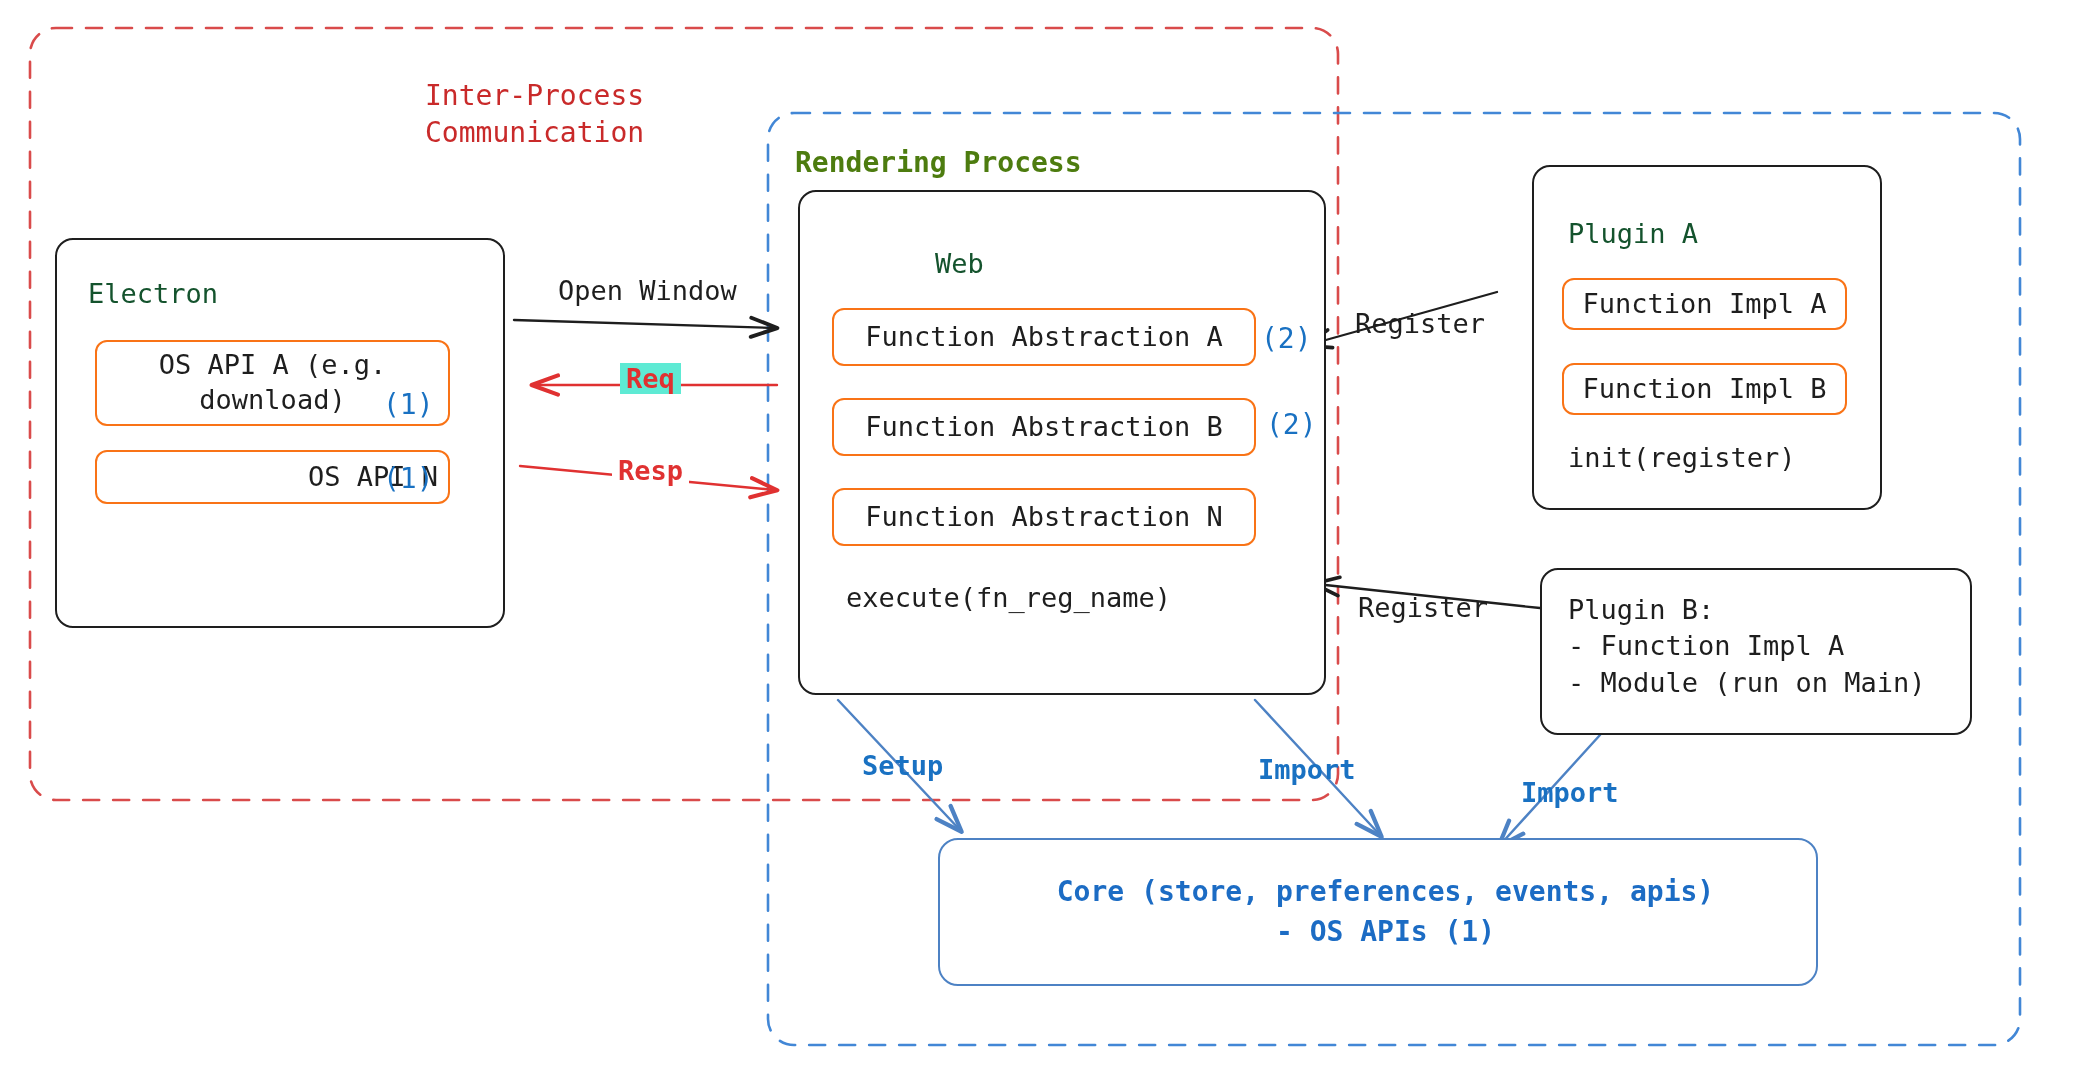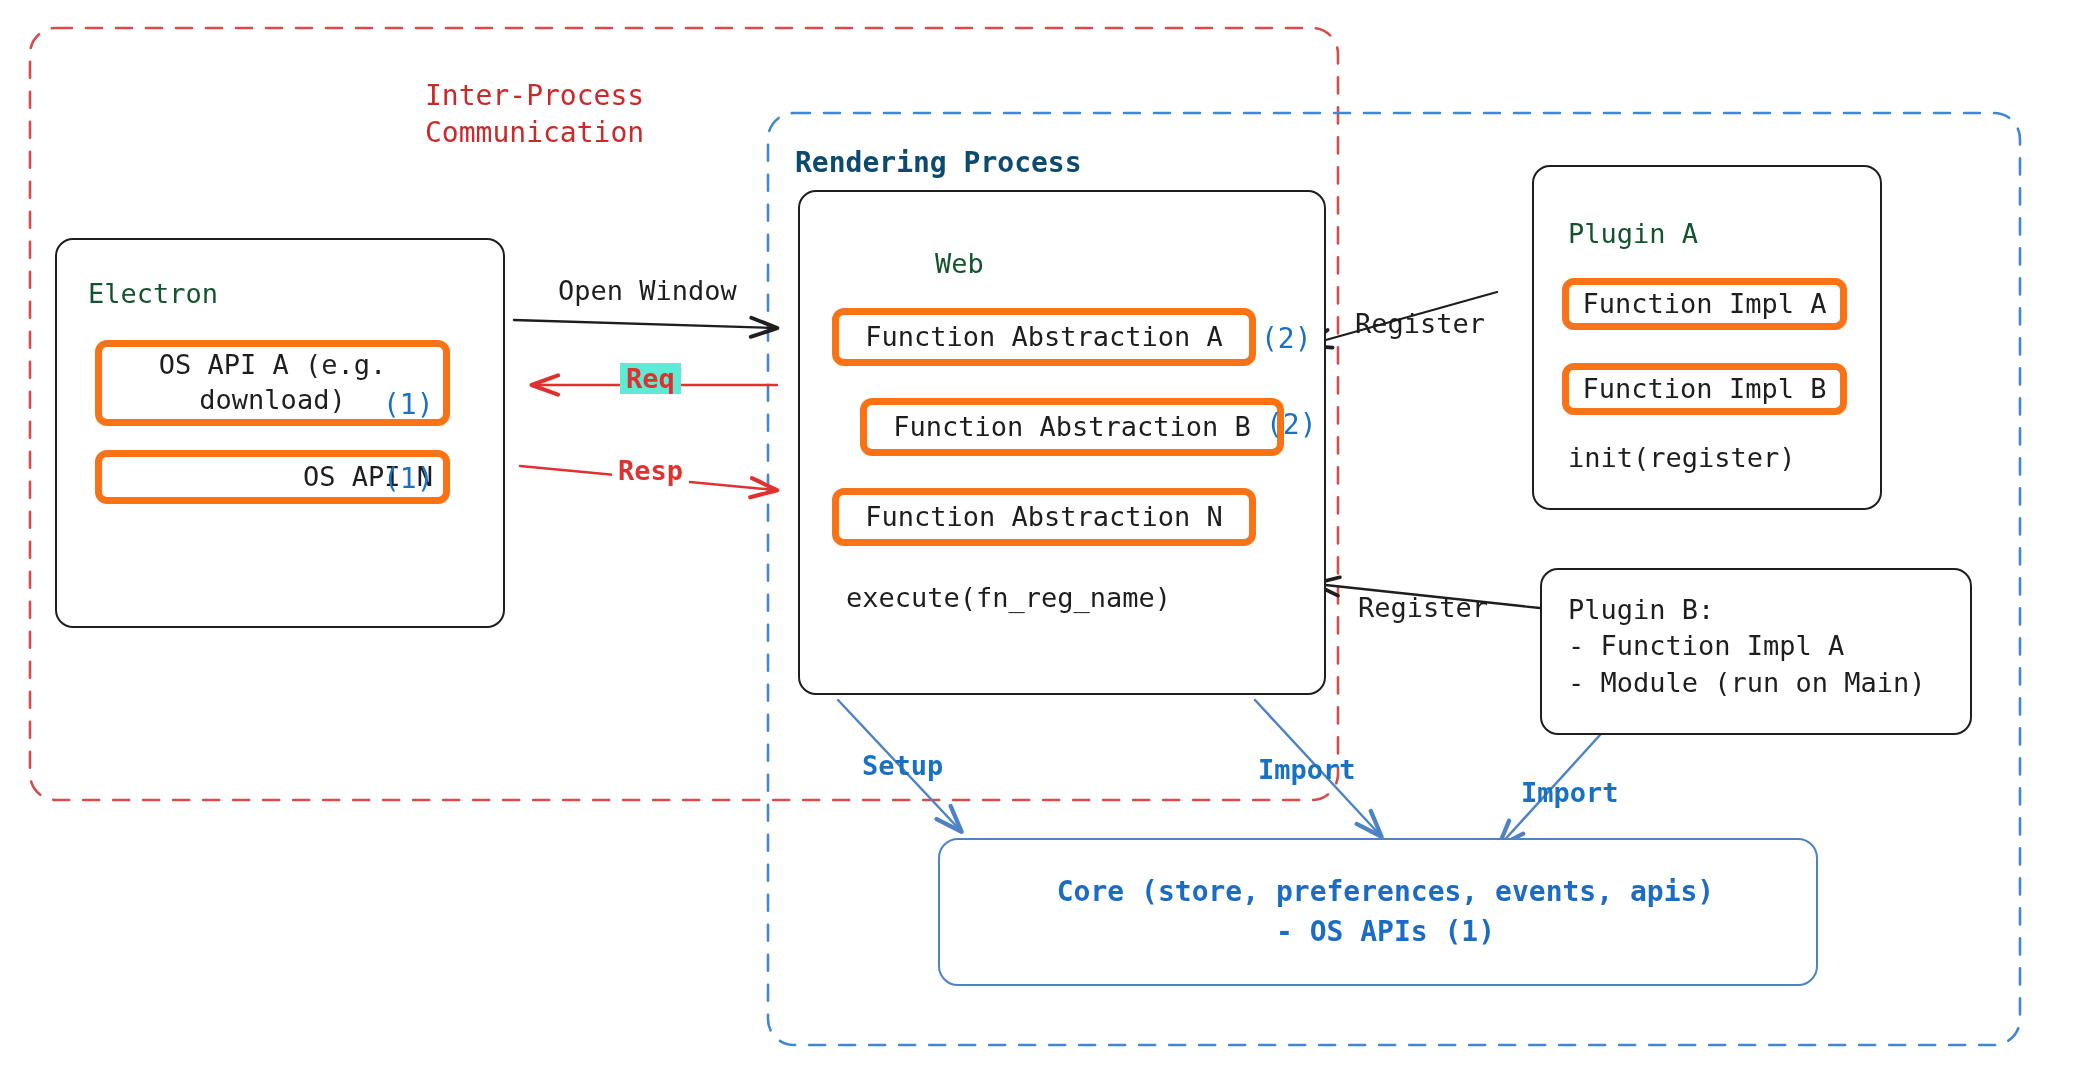--- a/index.html
+++ b/index.html
@@ -28,39 +28,39 @@
 
   
   .group-label {
     position: absolute;
     font-family: "DejaVu Sans Mono", "Liberation Mono", monospace;
     font-size: 28px;
     line-height: 1.32;
     white-space: pre-line;
   }
   .group-label.ipc { color: #c92a2a; }
-  .group-label.renderer { color: #0c4a6e; text-align: right; }
+  .group-label.renderer { color: #4d7c0f; text-align: right; }
 
   
   .box {
     position: absolute;
     border: 2.2px solid #1e1e1e;
     border-radius: 18px;
     background: #ffffff;
     box-sizing: border-box;
   }
   .box-title {
     position: absolute;
     font-size: 27px;
     color: #14532d;
     white-space: nowrap;
   }
   .inner-box {
     position: absolute;
-    border: 7px solid #f97316;
+    border: 2px solid #f97316;
     border-radius: 12px;
     background: #ffffff;
     box-sizing: border-box;
     display: flex;
     align-items: center;
     justify-content: center;
     text-align: center;
     color: #1e1e1e;
     font-size: 27px;
     line-height: 1.28;
@@ -193,21 +193,21 @@
 
   <div class="box" style="left:798px; top:190px; width:528px; height:505px;">
   </div>
   <div class="box-title" style="left:935px; top:248px;">Web</div>
 
   <div class="inner-box" style="left:832px; top:308px; width:424px; height:58px;">
     <span>Function Abstraction A</span>
   </div>
   <div class="marker" style="left:1261px; top:322px;">(2)</div>
 
-  <div class="inner-box" style="left:832px; top:398px; width:424px; height:58px;margin-left:28px;">
+  <div class="inner-box" style="left:832px; top:398px; width:424px; height:58px;">
     <span>Function Abstraction B</span>
   </div>
   <div class="marker" style="left:1266px; top:408px;">(2)</div>
 
   <div class="inner-box" style="left:832px; top:488px; width:424px; height:58px;">
     <span>Function Abstraction N</span>
   </div>
 
   <div class="plain-text" style="left:846px; top:580px;">execute(fn_reg_name)</div>
 

